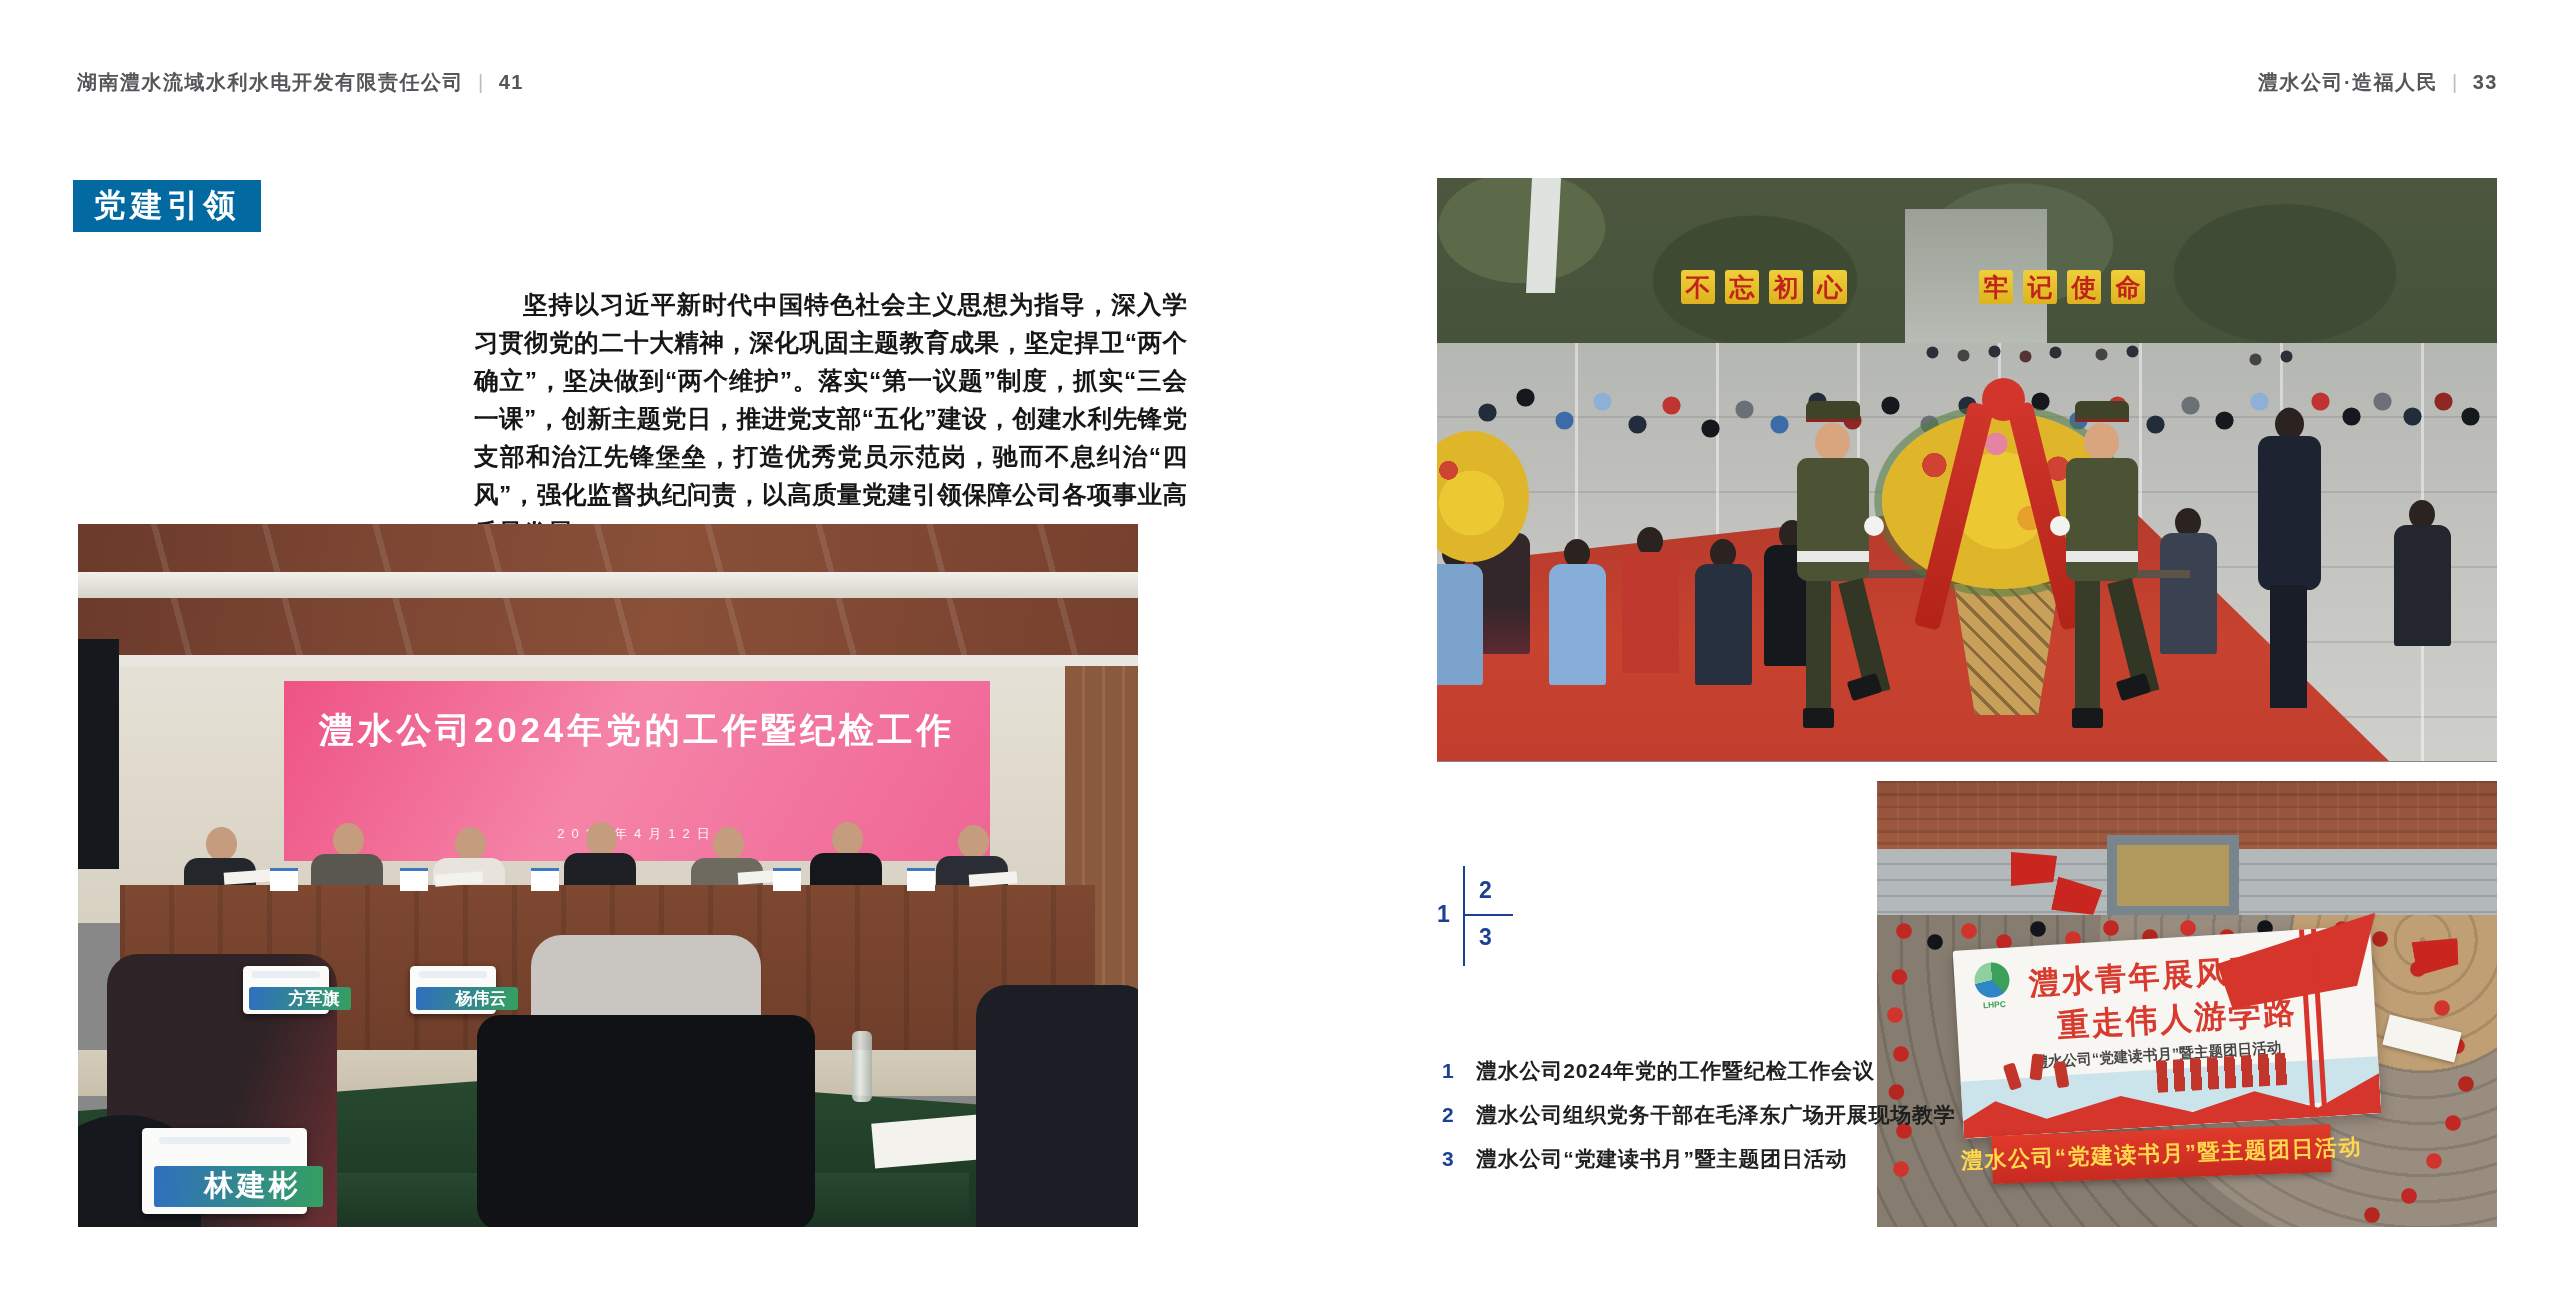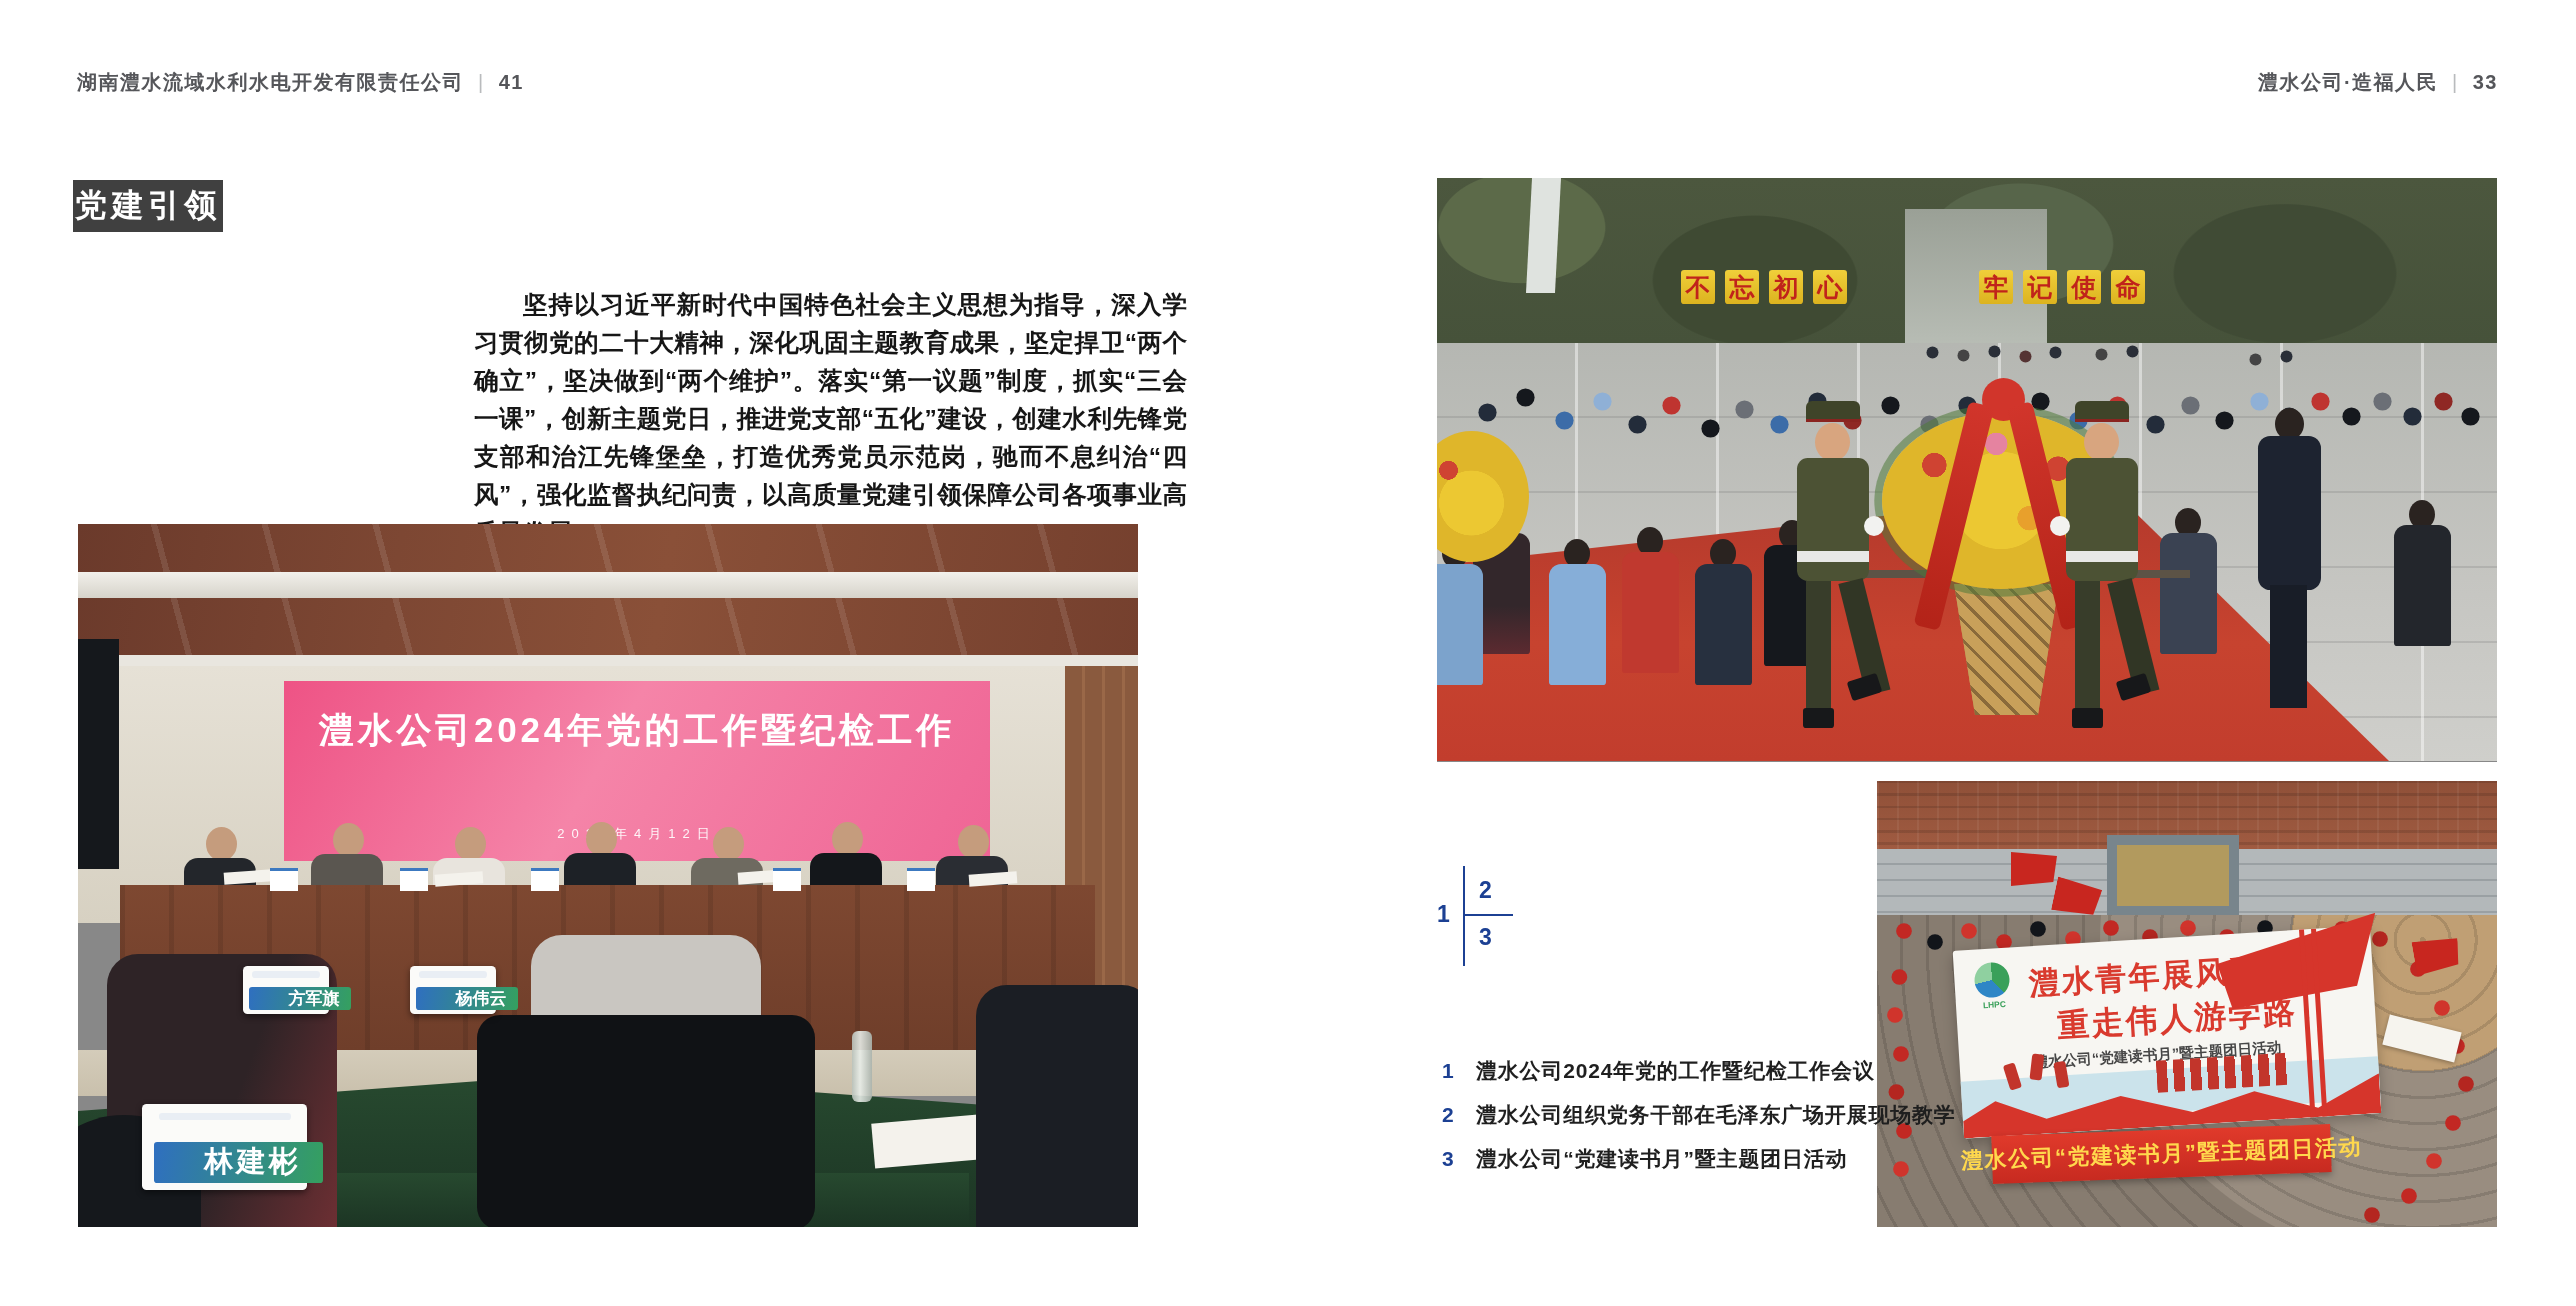--- a/index.html
+++ b/index.html
@@ -7,21 +7,21 @@
           font-family:"Liberation Sans","DejaVu Sans",sans-serif;overflow:hidden;}
 
   
   .runhead{position:absolute;top:69px;font-size:20px;font-weight:bold;color:#55565a;letter-spacing:1.5px;}
   .runhead .sep{color:#b9bbbd;font-weight:400;margin:0 14px;}
   .runhead .pnum{font-weight:bold;color:#55565a;}
   .rh-left{left:77px;}
   .rh-right{right:78px;}
 
   
-  .badge{position:absolute;left:73px;top:180px;width:150px;height:52px;background:#404040;
+  .badge{position:absolute;left:73px;top:180px;width:188px;height:52px;background:#0369a1;
          color:#fff;font-size:32px;font-weight:bold;letter-spacing:4.6px;
          display:flex;align-items:center;justify-content:center;}
 
   
   .para{position:absolute;left:474px;top:286px;width:713px;font-size:24.6px;line-height:38px;
         color:#161616;font-weight:600;text-align:justify;text-indent:49px;}
 
   
   .photo{position:absolute;overflow:hidden;background:#888;}
   .ph1{left:78px;top:524px;width:1060px;height:703px;}
@@ -281,21 +281,21 @@
     <div class="p1-fg" style="left:898px;top:461px;width:177px;height:246px;border-radius:31px 31px 0 0;background:#1b1e24"></div>
 
     <div class="p1-card" style="left:165px;top:442px;width:86px;height:48px">
       <div class="logo"></div>
         <div class="band" style="font-size:17px">方军旗</div>
     </div>
     <div class="p1-card" style="left:332px;top:442px;width:86px;height:48px">
       <div class="logo"></div>
         <div class="band" style="font-size:17px">杨伟云</div>
     </div>
-    <div class="p1-card" style="left:64px;top:580px;width:165px;height:86px">
+    <div class="p1-card" style="left:64px;top:604px;width:165px;height:86px">
       <div class="logo"></div>
         <div class="band" style="font-size:29px;letter-spacing:3.1px">林建彬</div>
     </div>
   </div>
 
   <div class="photo ph2">
     <div class="p2-trees"></div>
     <div class="p2-column"></div>
     <div class="p2-path"></div>
     <div class="p2-ground"></div>

